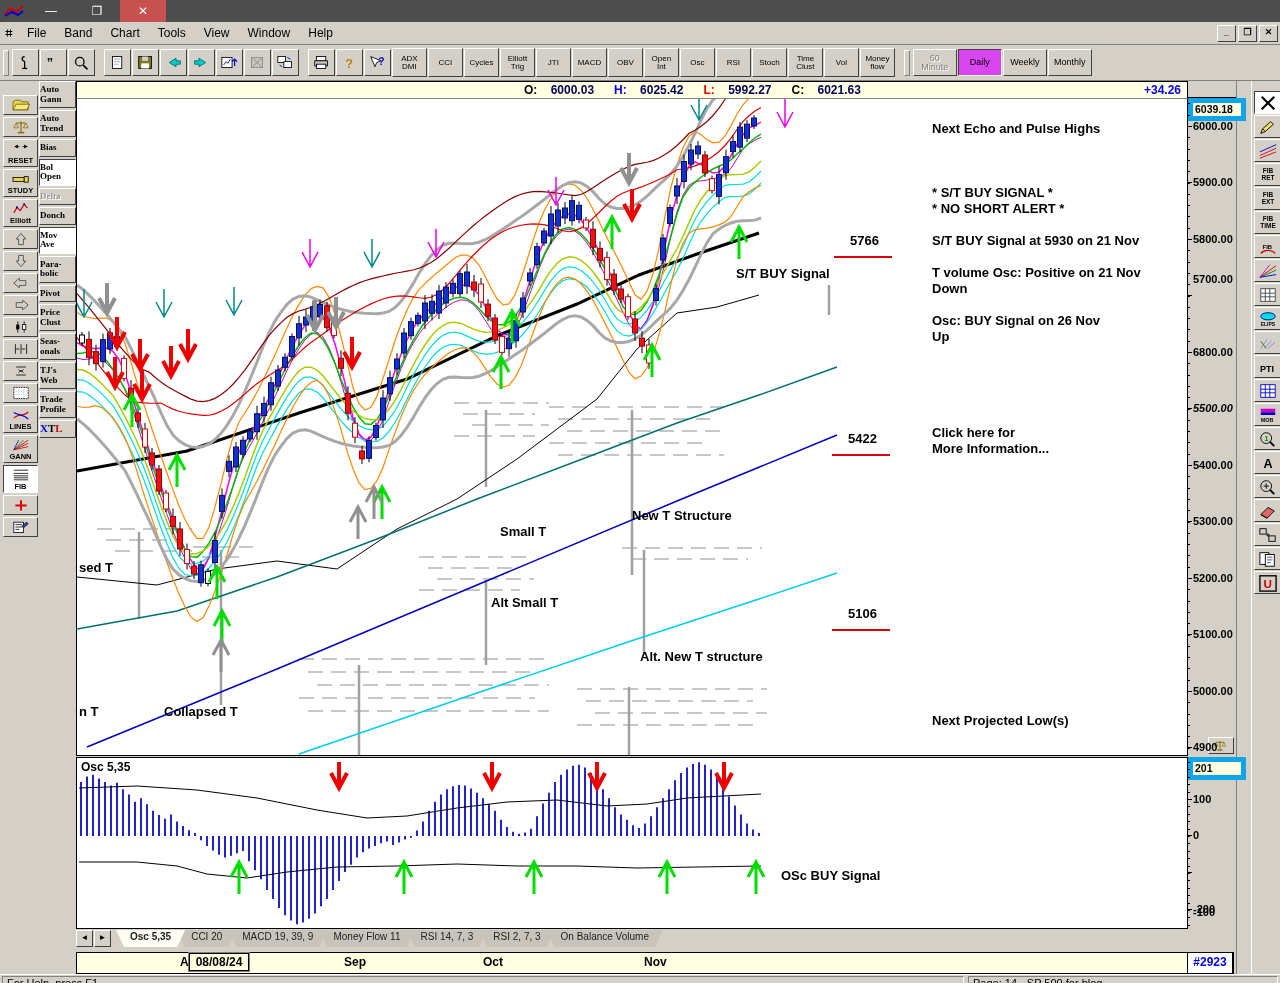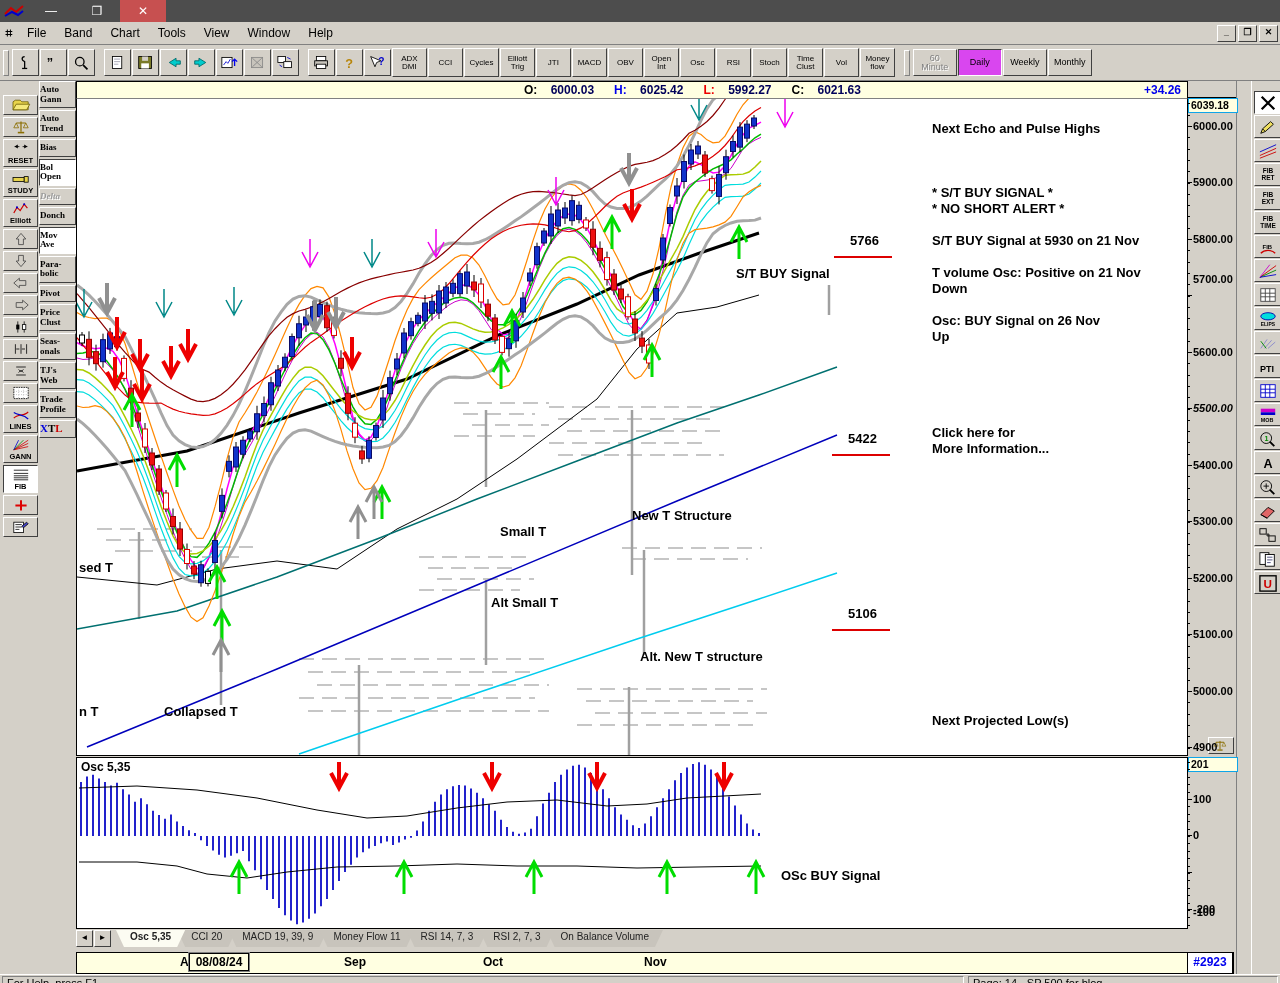--- a/index.html
+++ b/index.html
@@ -31,21 +31,21 @@
   
   .workspace{flex:1;display:flex;align-items:stretch;}
   .sidebar{width:76px;flex:0 0 auto;position:relative;}
   .side-icon-col{position:absolute;left:3px;top:14px;width:34px;}
   .side-text-col{position:absolute;left:39px;top:0px;width:36px;}
   .sbtn{width:33px;background:#d4d0c8;border:1px solid;border-color:#fff #404040 #404040 #fff;margin-bottom:2px;display:flex;flex-direction:column;align-items:center;justify-content:center;padding:1px 0;}
   .sbtn .mini{font-size:7.5px;font-weight:bold;line-height:8px;}
   .sbtn.pressed{background:#fff;border-color:#404040 #fff #fff #404040;}
   .stxt{width:35px;background:#d4d0c8;border:1px solid;border-color:#fff #404040 #404040 #fff;margin-bottom:2px;font-size:9px;line-height:9.5px;text-align:left;white-space:pre-line;padding:3px 0;font-family:"Liberation Serif",serif;font-weight:bold;}
   .stxt.pressed{background:#fff;border-color:#404040 #fff #fff #404040;}
-  .stxt.disabled{color:#9a9a9a;text-shadow:1px 1px 0 #fff;font-style:italic;}
+  .stxt.disabled{color:#9a9a9a;text-shadow:1px 1px 0 #fff;}
   .xtl-x{color:#0000dd}.xtl-t{color:#000}.xtl-l{color:#cc0000}
   
   .chartcol{width:1112px;flex:0 0 auto;display:flex;flex-direction:column;position:relative;z-index:3;}
   .chart-header{height:16px;background:#ffffe1;border:1px solid #000;border-bottom:1px solid #808080;position:relative;font-size:12px;font-weight:bold;flex:0 0 auto;}
   .chart-header .hdate{position:absolute;left:4px;top:17px;}
   .chart-header .hohlc{position:absolute;left:447px;top:1px;white-space:nowrap;}
   .chart-header .hohlc span{margin-right:10px;}
   .chart-header .hchange{position:absolute;right:6px;top:1px;color:#0000ee;}
   .chart-main{height:656px;background:#fff;border:1px solid #000;border-top:none;position:relative;flex:0 0 auto;}
   .osc-panel{height:170px;background:#fff;border:1px solid #000;border-top:1px solid #000;position:relative;flex:0 0 auto;margin-top:1px;}
@@ -56,21 +56,21 @@
   .tab.active{background:#fcfcf2;font-weight:bold;z-index:2;position:relative;}
   
   .xaxisrow{height:20px;margin-top:4px;background:#ffffe1;border:1px solid #000;position:relative;font-size:12px;font-weight:bold;width:1156px;flex:0 0 auto;}
   .xaxisrow .month{position:absolute;top:2px;}
   .cursorbox{position:absolute;left:112px;top:0px;width:58px;height:16px;border:1px solid #000;outline:1px solid #808080;background:#ffffe1;text-align:center;line-height:16px;z-index:2;}
   .countbox{position:absolute;right:0;top:-1px;width:44px;height:20px;background:#fff;border:1px solid #000;color:#0000ee;text-align:center;line-height:18px;}
   
   .axiscol{width:48px;flex:0 0 auto;padding-top:16px;position:relative;}
   .axis-main{position:relative;height:658px;background:#d4d0c8;border-top:1px solid #000;}
   .axis-osc{position:relative;height:172px;background:#d4d0c8;margin-top:1px;}
-  .axis-topbox{position:absolute;left:0;top:0;width:46px;height:13px;background:#ffffe1;border:1px solid #0ea5e9;font-size:10.5px;font-weight:bold;line-height:12px;padding-left:2px;}
+  .axis-topbox{position:absolute;left:0;top:0;width:46px;height:13px;background:#ffffe1;border:5px solid #0ea5e9;font-size:10.5px;font-weight:bold;line-height:12px;padding-left:2px;}
   .tick{position:absolute;left:0;width:4px;height:1px;background:#000;}
   .ticklabel{position:absolute;left:5px;font-size:11px;font-weight:bold;transform:translateY(-6px);}
   .axis-scales{position:absolute;right:2px;bottom:2px;width:24px;height:15px;background:#d4d0c8;border:1px solid;border-color:#fff #404040 #404040 #fff;}
   
   .strip{width:14px;flex:0 0 auto;background:#d4d0c8;border-left:1px solid #808080;border-right:1px solid #fff;}
   .rtoolbar{width:30px;flex:0 0 auto;padding-top:10px;}
   .rbtn{width:26px;height:21px;background:#d4d0c8;border:1px solid;border-color:#fff #404040 #404040 #fff;margin:0 0 1px 2px;display:flex;align-items:center;justify-content:center;font-size:6.5px;line-height:6.5px;font-weight:bold;text-align:center;white-space:pre-line;}
   .rbtn.pressed{background:#fff;border-color:#404040 #fff #fff #404040;}
   .rbtn svg{display:block}
   
@@ -905,21 +905,21 @@
           <div class="tick" style="top: 649.5px; width: 2px;"></div>
           <div class="tick" style="top: 28px;"></div>
           <div class="ticklabel" style="top: 28px;">6000.00</div>
           <div class="tick" style="top: 84px;"></div>
           <div class="ticklabel" style="top: 84px;">5900.00</div>
           <div class="tick" style="top: 141px;"></div>
           <div class="ticklabel" style="top: 141px;">5800.00</div>
           <div class="tick" style="top: 197px;"></div>
           <div class="ticklabel" style="top: 181px;">5700.00</div>
           <div class="tick" style="top: 254px;"></div>
-          <div class="ticklabel" style="top: 254px;">5600.00</div>
+          <div class="ticklabel" style="top: 254px;">6800.00</div>
           <div class="tick" style="top: 310px;"></div>
           <div class="ticklabel" style="top: 310px; font-style: italic;">5500.00</div>
           <div class="tick" style="top: 367px;"></div>
           <div class="ticklabel" style="top: 367px;">5400.00</div>
           <div class="tick" style="top: 423px;"></div>
           <div class="ticklabel" style="top: 423px;">5300.00</div>
           <div class="tick" style="top: 480px;"></div>
           <div class="ticklabel" style="top: 480px;">5200.00</div>
           <div class="tick" style="top: 536px;"></div>
           <div class="ticklabel" style="top: 536px;">5100.00</div>

